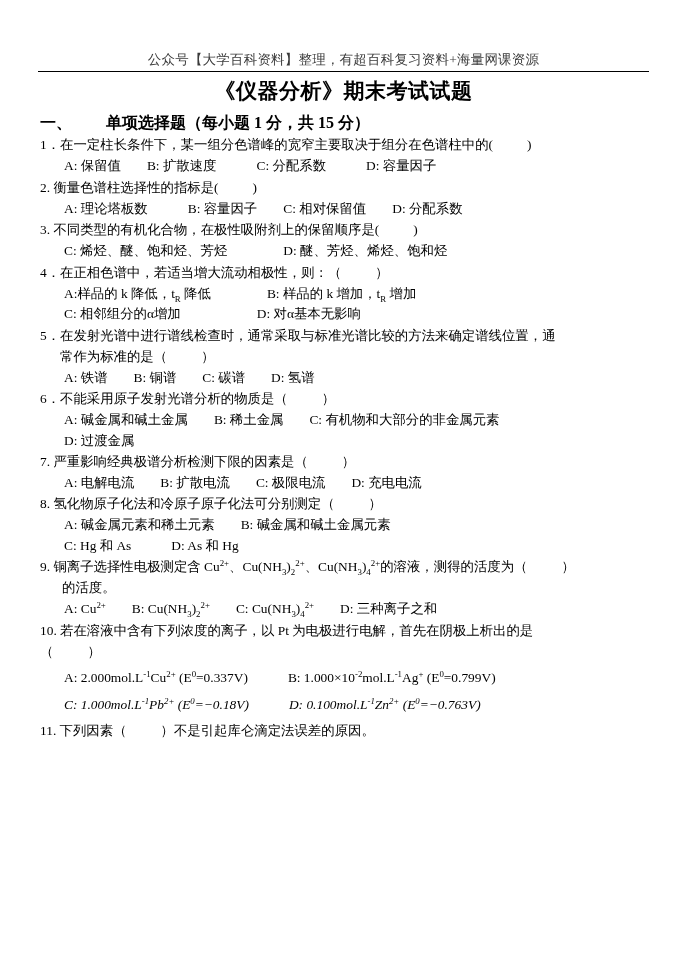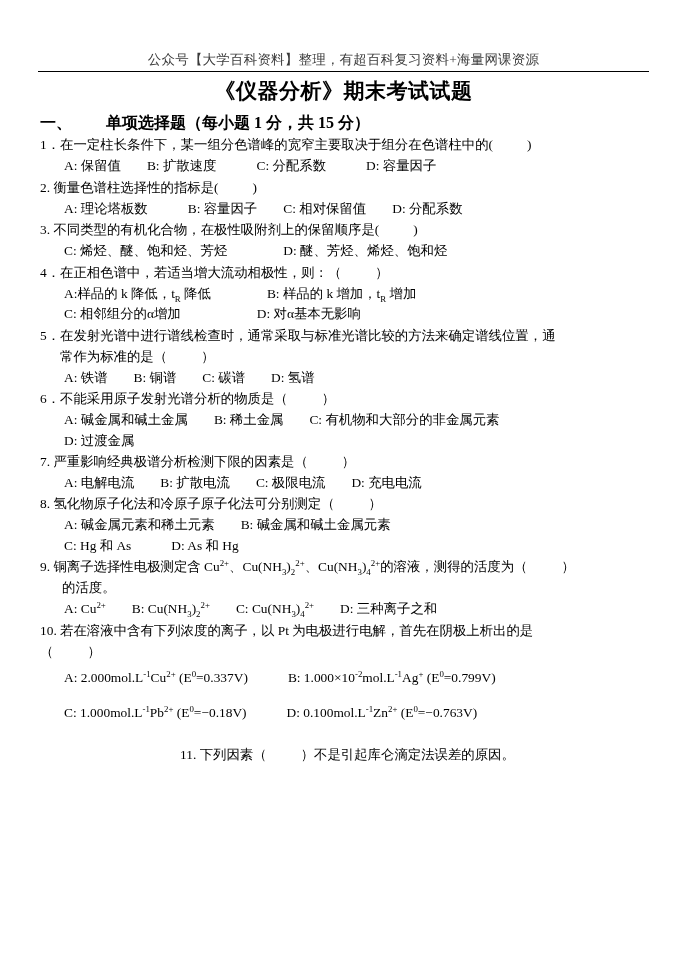--- a/index.html
+++ b/index.html
@@ -193,23 +193,23 @@
         <span><span>A: Cu</span><sup>2+</sup></span><span class="gap-s"></span><span><span>B: Cu(NH</span><sub>3</sub><span>)</span><sub>2</sub><sup>2+</sup></span><span class="gap-s"></span><span><span>C: Cu(NH</span><sub>3</sub><span>)</span><sub>4</sub><sup>2+</sup></span><span class="gap-s"></span><span>D:  三种离子之和</span>
       </div>
     </div>
 
     <div class="q">
       <div class="q-stem">10. 若在溶液中含有下列浓度的离子，以 Pt 为电极进行电解，首先在阴极上析出的是</div>
       <div class="q-stem"><span>（</span><span class="blank"></span><span>）</span></div>
       <div class="q-opts" style="margin-top:7px;">
         <span><span>A: 2.000mol.L</span><sup>-1</sup><span>Cu</span><sup>2+</sup><span> (E</span><sup>0</sup><span>=0.337V)</span></span><span class="gap-m"></span><span><span>B: 1.000×10</span><sup>-2</sup><span>mol.L</span><sup>-1</sup><span>Ag</span><sup>+</sup><span> (E</span><sup>0</sup><span>=0.799V)</span></span>
       </div>
-      <div class="q-opts" style="margin-top:16px;">
+      <div class="q-opts" style="margin-top:8px;font-style:italic;">
         <span><span>C: 1.000mol.L</span><sup>-1</sup><span>Pb</span><sup>2+</sup><span> (E</span><sup>0</sup><span>=−0.18V)</span></span><span class="gap-m"></span><span><span>D: 0.100mol.L</span><sup>-1</sup><span>Zn</span><sup>2+</sup><span> (E</span><sup>0</sup><span>=−0.763V)</span></span>
       </div>
     </div>
 
     <div class="q">
-      <div class="q-stem" style="margin-top:22px;text-align:center;"><span>11. 下列因素（</span><span class="blank"></span><span>）不是引起库仑滴定法误差的原因。</span></div>
+      <div class="q-stem" style="margin-top:6px;"><span>11. 下列因素（</span><span class="blank"></span><span>）不是引起库仑滴定法误差的原因。</span></div>
     </div>
 
   </div>
 </div>
 
 </body></html>

